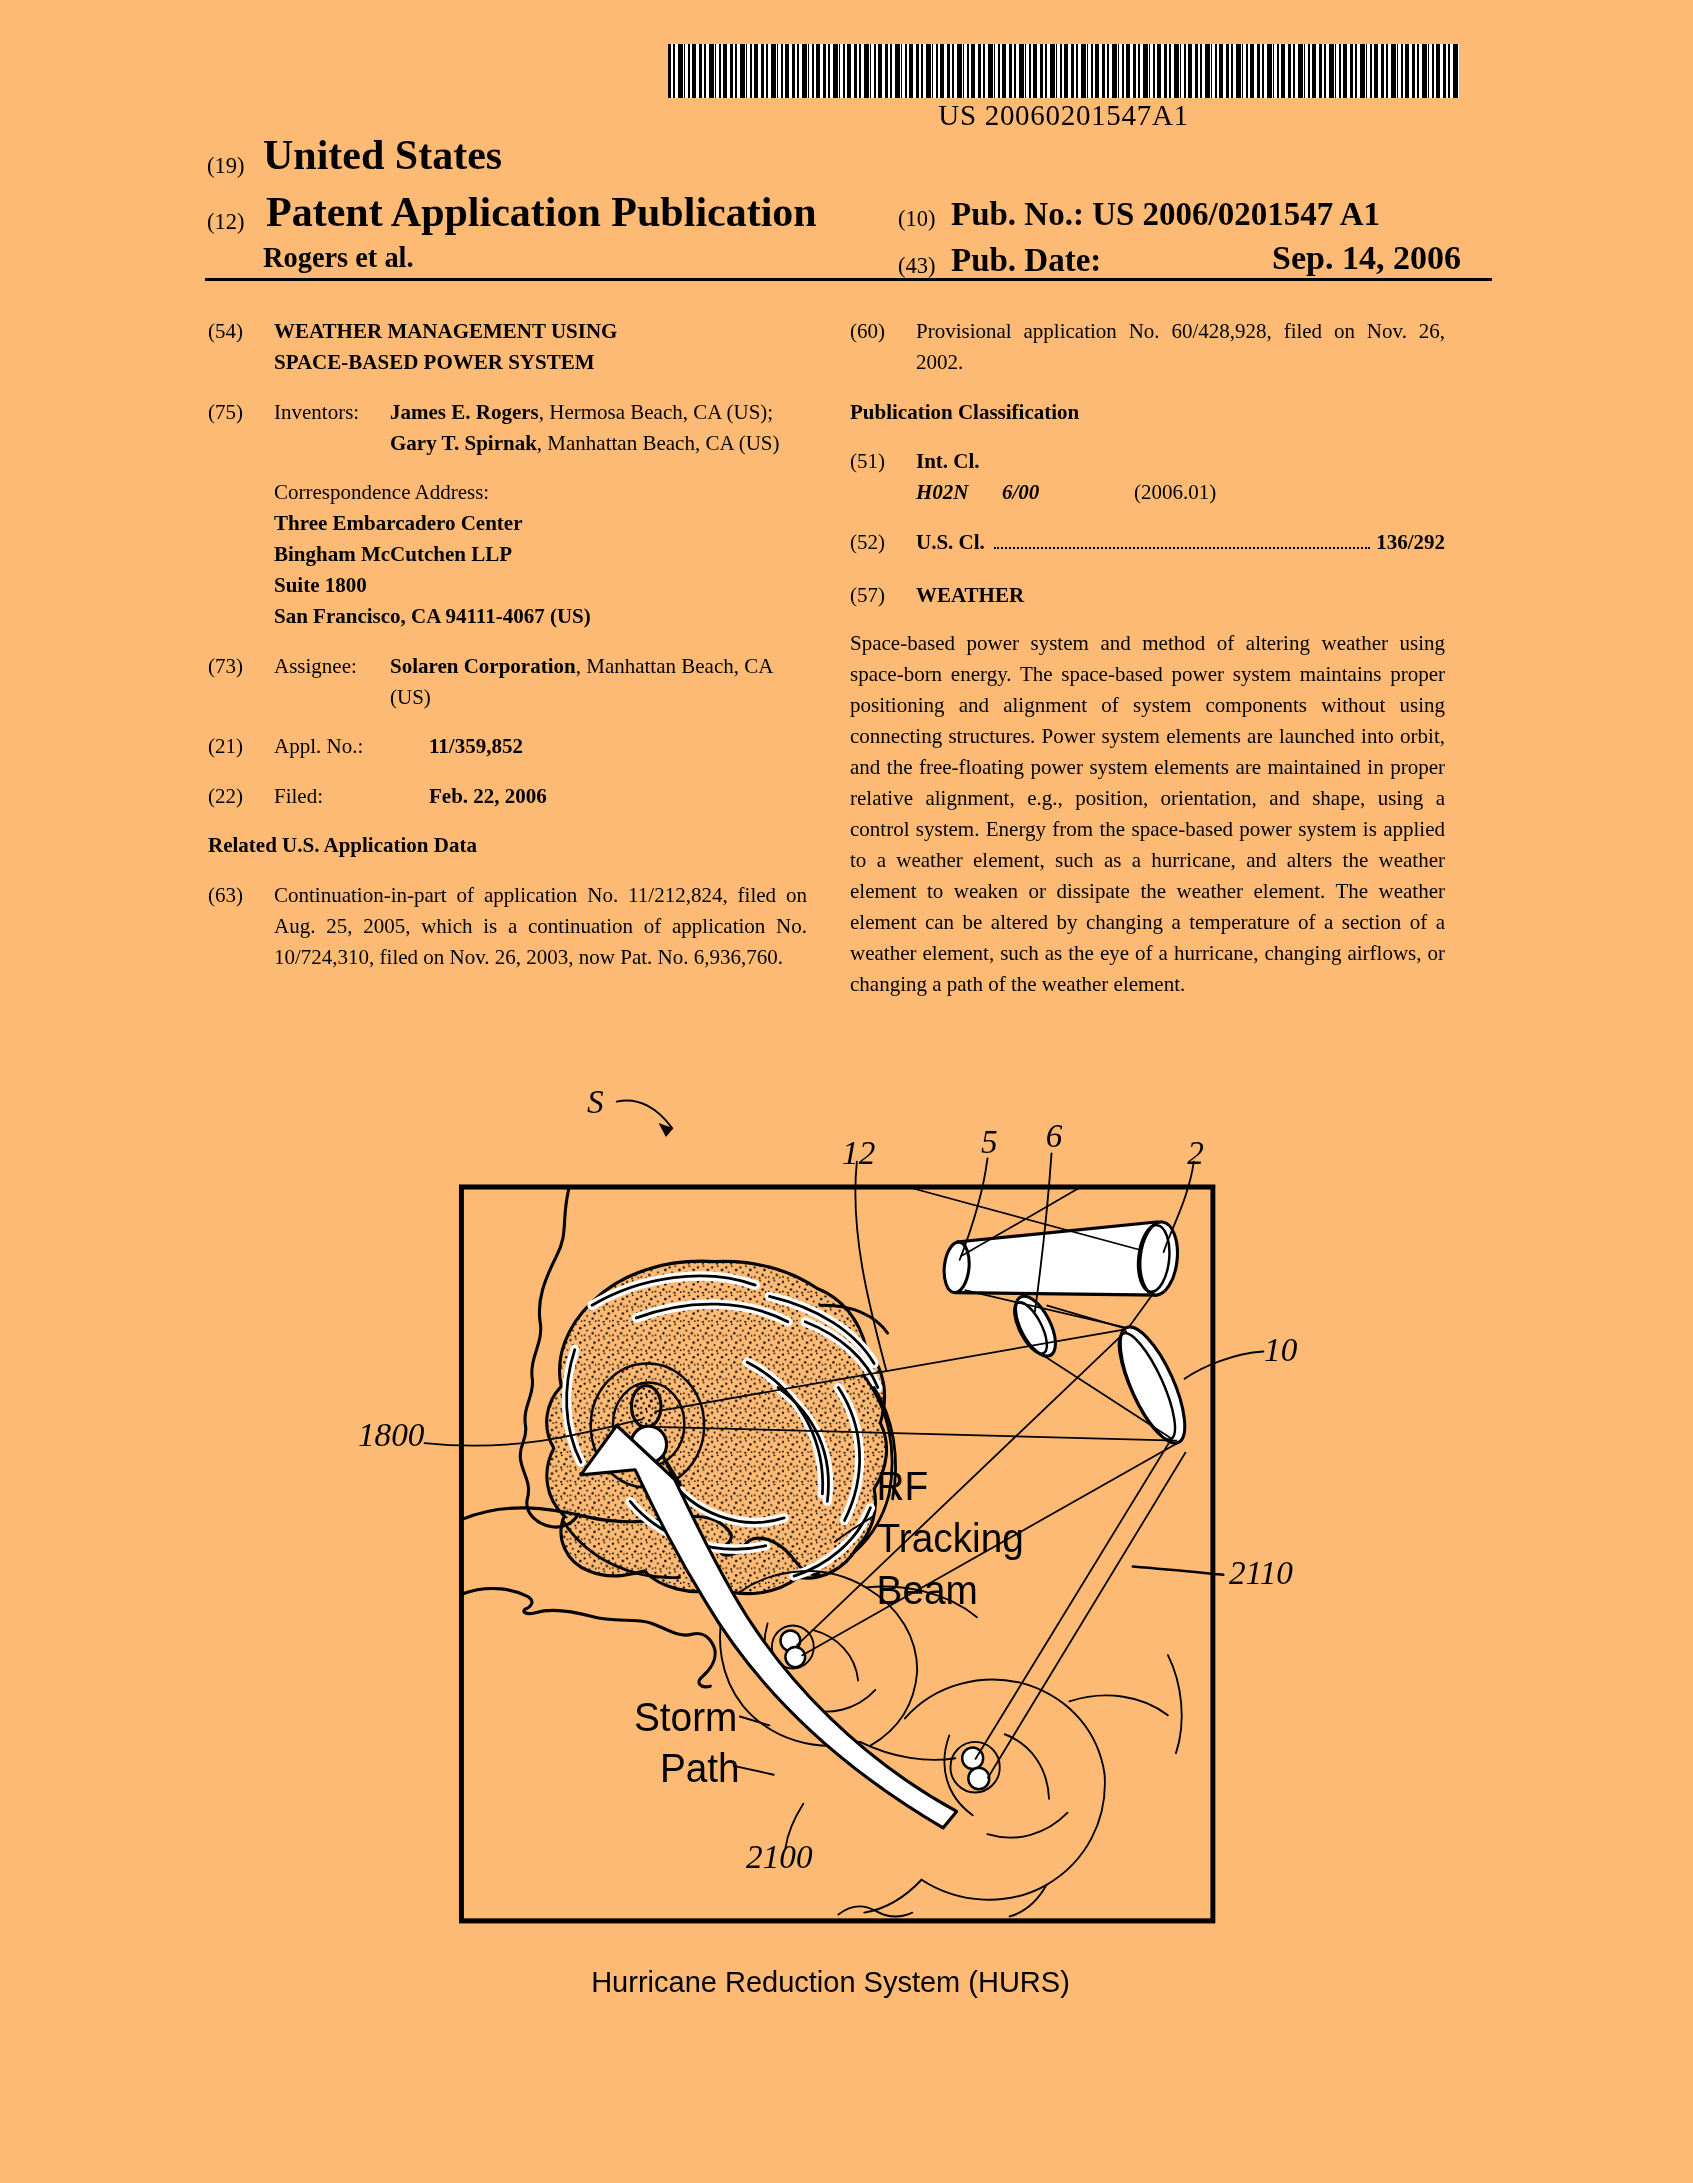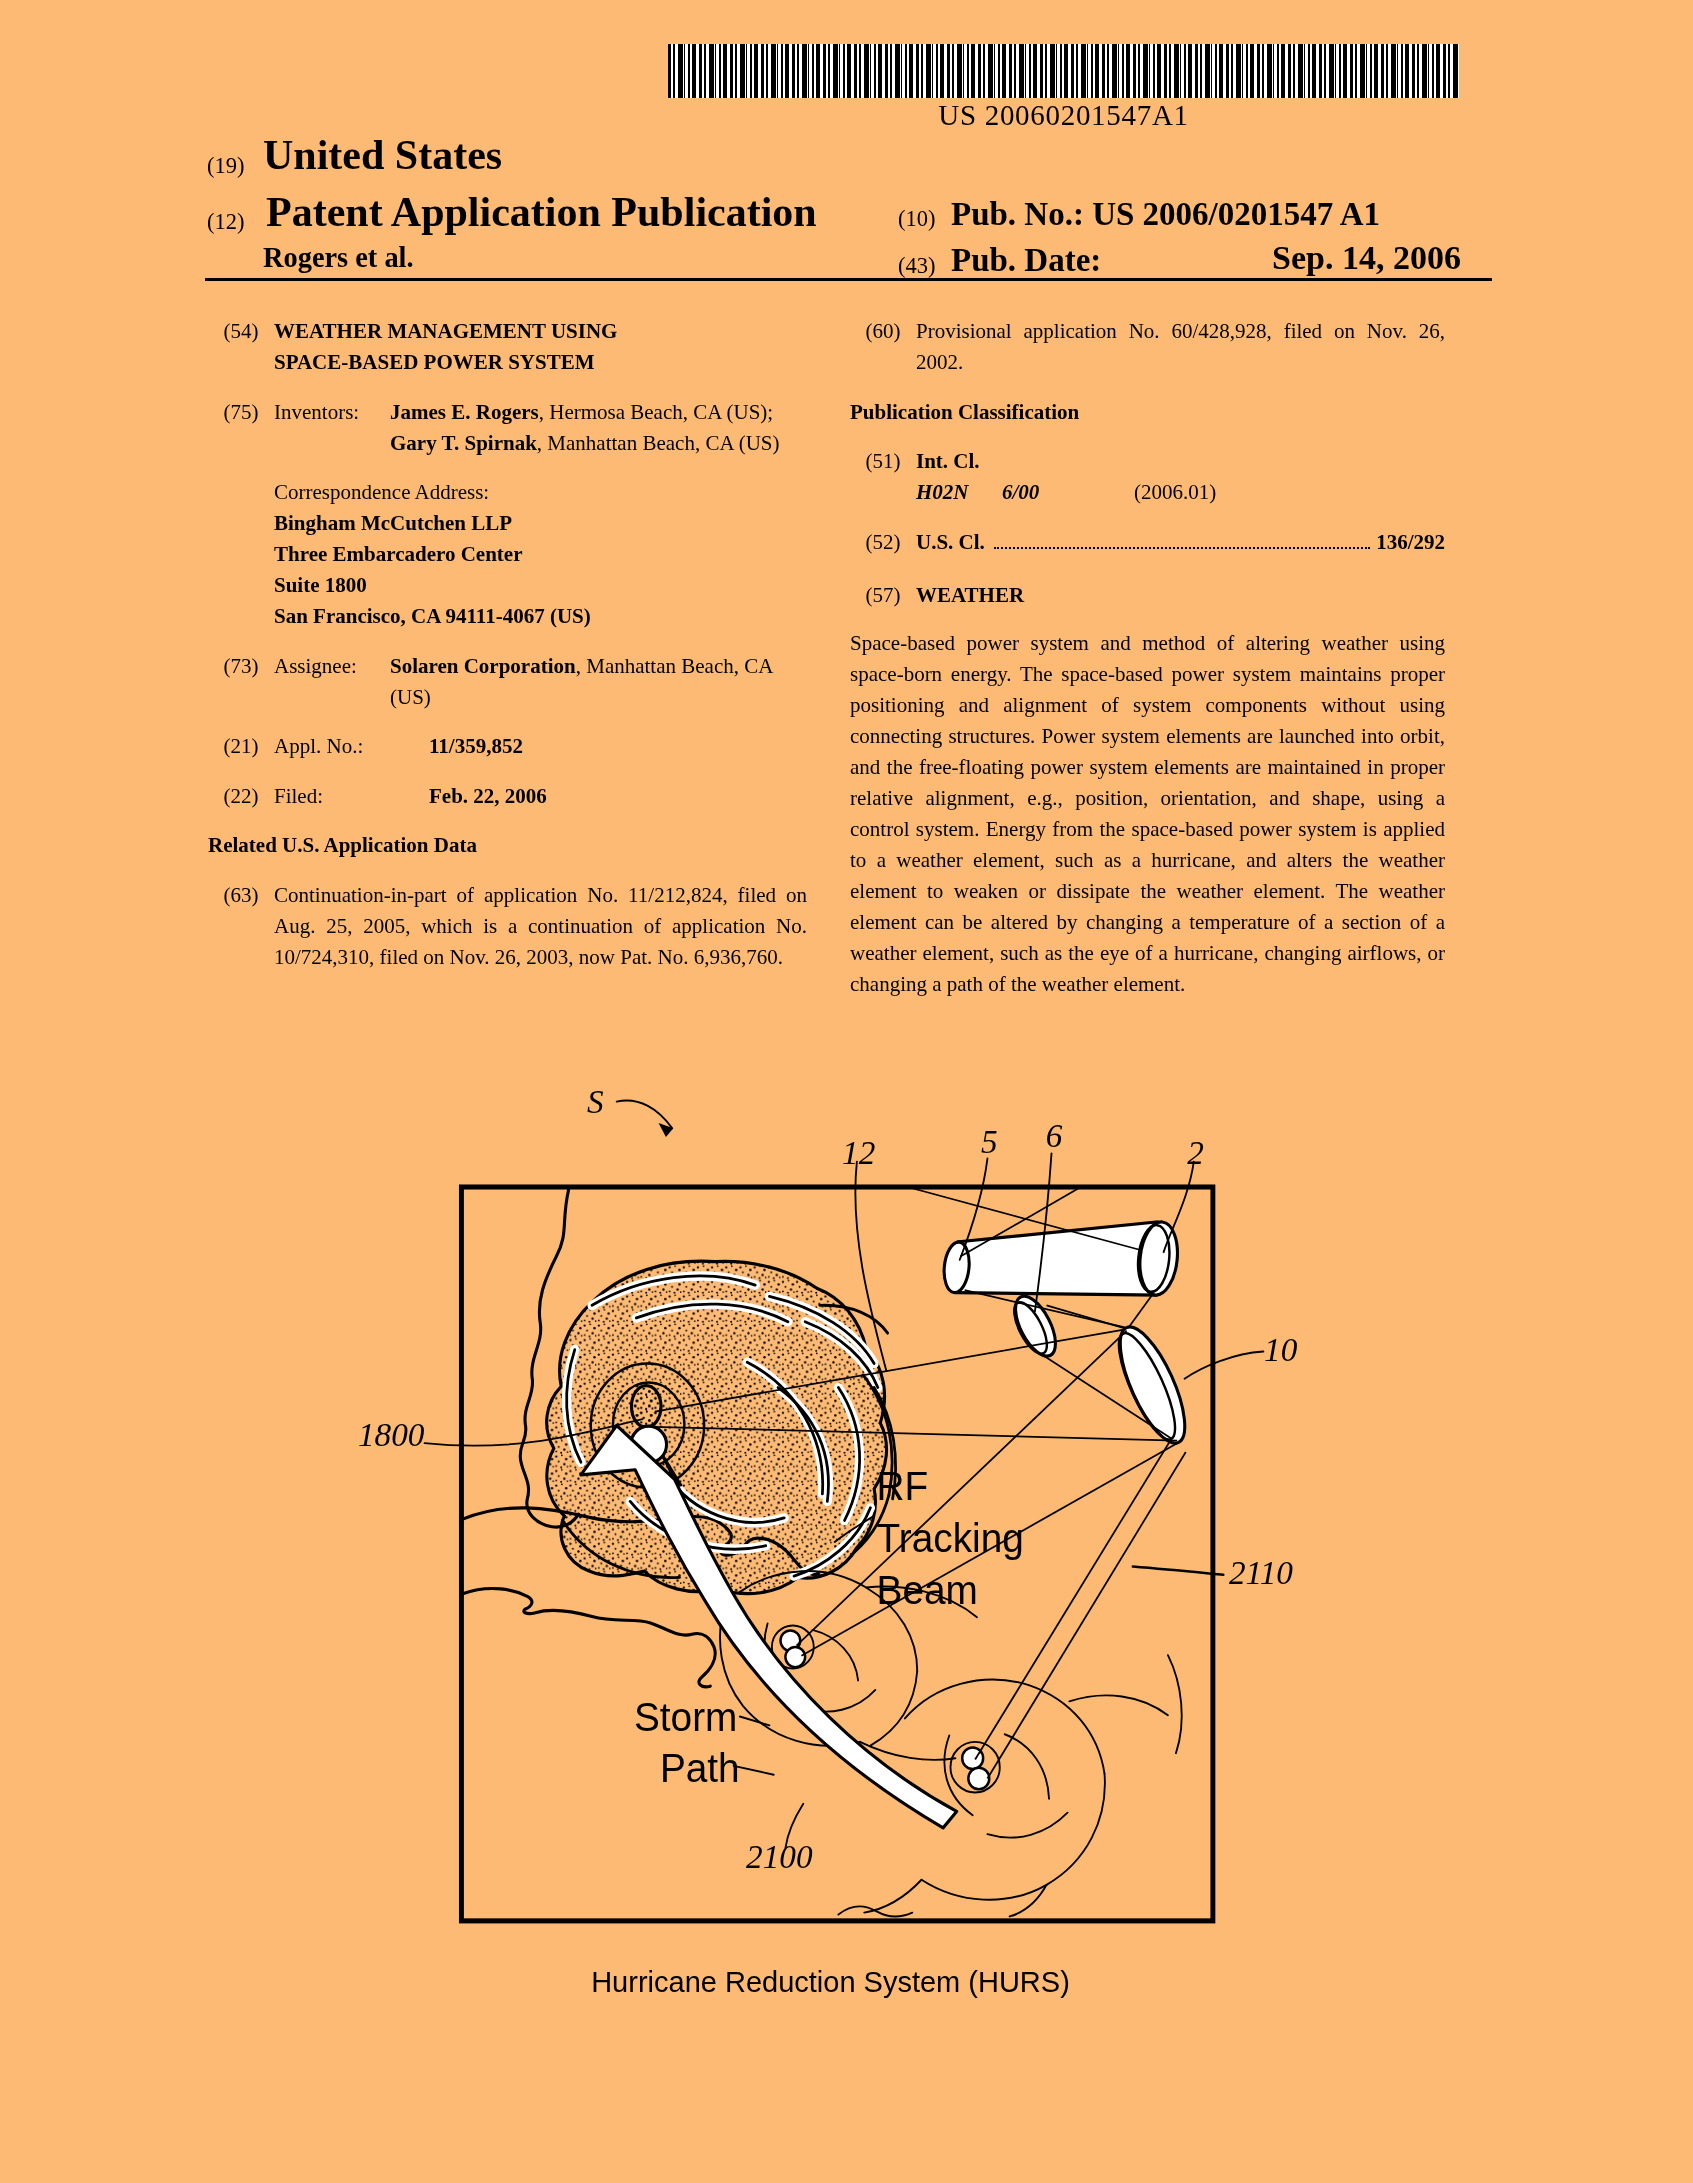--- a/index.html
+++ b/index.html
@@ -25,21 +25,21 @@
   #authors{left:263px;top:242px;font-size:28.4px;font-weight:bold;}
   #n43{left:898px;top:253px;}
   #pubdate-label{left:951px;top:242px;font-size:33px;font-weight:bold;}
   #pubdate-value{left:1130px;top:239px;width:331px;text-align:right;font-size:34px;font-weight:bold;}
   #header-rule{left:205px;top:278px;width:1287px;height:3.3px;background:#000;}
   
   .col{font-size:21px;line-height:31px;}
   #left-col{left:208px;top:316px;width:599px;}
   #right-col{left:850px;top:316px;width:595px;}
   .row{display:flex;align-items:baseline;}
-  .num{width:66px;flex:none;text-align:center;}
+  .num{width:66px;flex:none;}
   .lbl{width:116px;flex:none;}
   .lblw{width:155px;flex:none;}
   .val{flex:1;}
   .b{font-weight:bold;}
   .bi{font-weight:bold;font-style:italic;}
   .just{text-align:justify;}
   .mb{margin-bottom:18.5px;}
   .title-val{max-width:357px;font-weight:bold;}
   .center-head{font-weight:bold;}
   .corr{padding-left:66px;}
@@ -78,22 +78,22 @@
       <span class="num">(54)</span>
       <span class="val title-val">WEATHER MANAGEMENT USING SPACE-BASED POWER SYSTEM</span>
     </div>
     <div class="row mb">
       <span class="num">(75)</span>
       <span class="lbl">Inventors:</span>
       <span class="val"><span class="b">James E. Rogers</span><span>, Hermosa Beach, CA (US); </span><span class="b">Gary T. Spirnak</span><span>, Manhattan Beach, CA (US)</span></span>
     </div>
     <div class="corr mb">
       <div>Correspondence Address:</div>
+      <div class="b">Three Embarcadero Center</div>
       <div class="b">Bingham McCutchen LLP</div>
-      <div class="b">Three Embarcadero Center</div>
       <div class="b">Suite 1800</div>
       <div class="b">San Francisco, CA 94111-4067 (US)</div>
     </div>
     <div class="row mb">
       <span class="num">(73)</span>
       <span class="lbl">Assignee:</span>
       <span class="val"><span class="b">Solaren Corporation</span><span>, Manhattan Beach, CA (US)</span></span>
     </div>
     <div class="row mb">
       <span class="num">(21)</span>

